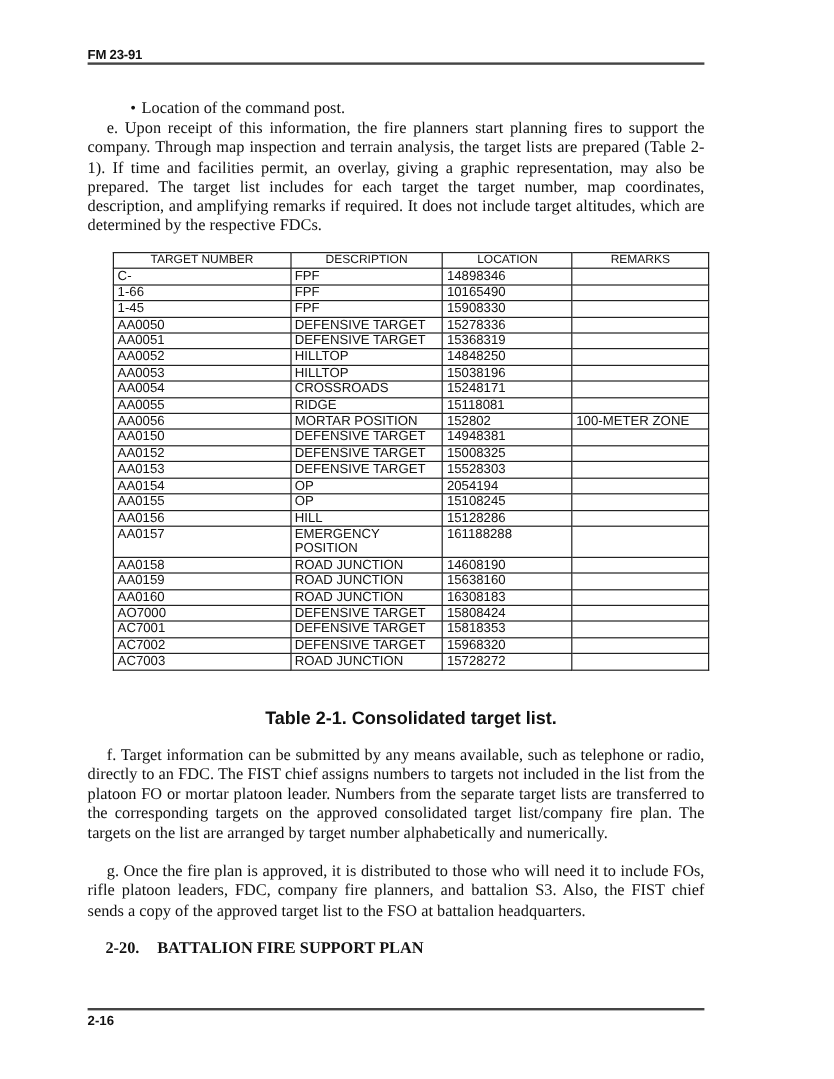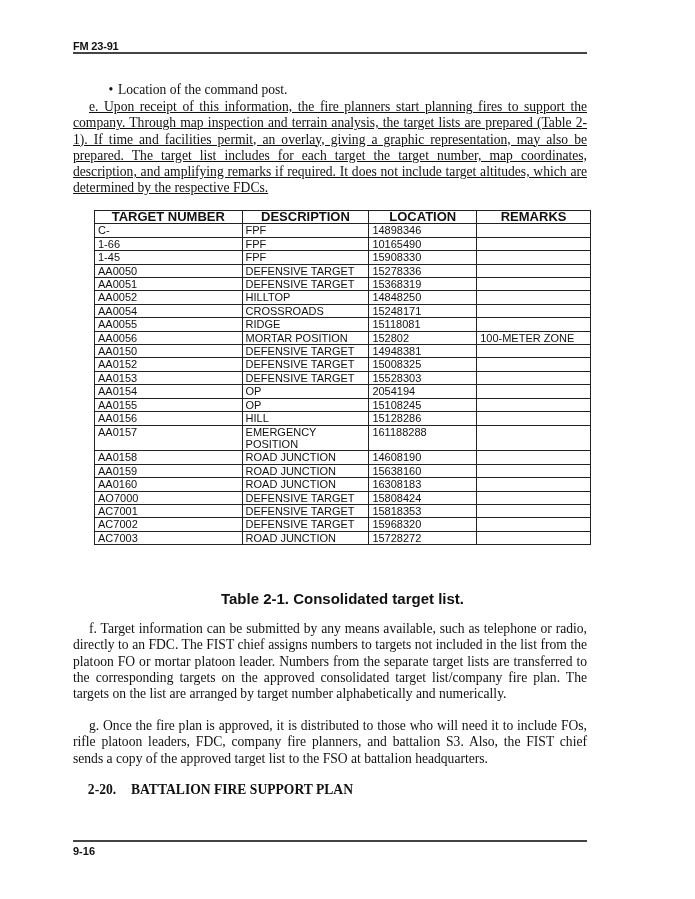--- a/index.html
+++ b/index.html
@@ -8,37 +8,37 @@
     .header-label {
       position: absolute; left: 61px; top: 40px;
       font-family: "Liberation Sans", sans-serif; font-weight: bold; font-size: 11px; letter-spacing: -0.2px;
     }
     .header-rule { position: absolute; left: 61px; top: 52px; width: 514px; height: 0; border-top: 2px solid #444; }
     .serif { font-family: "Liberation Serif", serif; font-size: 13.6px; line-height: 16.3px; text-align: center; }
     .bullet-line { position: absolute; left: 92px; top: 82px; }
     .bullet-line .dot { display: inline-block; width: 14px; }
     .para { position: absolute; left: 61px; width: 514px; text-align: justify; }
     .para .indent { display: inline-block; width: 16px; }
-    #para-e { top: 99px; text-decoration: underline; }
+    #para-e { top: 99px; }
     #para-f { top: 621px; }
     #para-g { top: 718px; }
     .section-heading {
       position: absolute; left: 61px; top: 782px;
       font-family: "Liberation Serif", serif; font-weight: bold; font-size: 13.6px; text-align: center;
     }
     .section-heading .num { display: inline-block; width: 58px; }
     table.targets {
       position: absolute; left: 82px; top: 210px; width: 497px;
       border-collapse: collapse;
       font-family: "Liberation Sans", sans-serif; font-size: 11px;
     }
     table.targets th, table.targets td {
       border: 1px solid #222; padding: 0 3px; line-height: 12.4px; vertical-align: top; text-align: left;
     }
-    table.targets th { text-align: center; font-weight: bold; font-size: 13px; }
+    table.targets th { text-align: center; font-weight: normal; font-size: 10px; }
     table.targets col.c1 { width: 148px; }
     table.targets col.c2 { width: 127px; }
     table.targets col.c3 { width: 108px; }
     table.targets col.c4 { width: 114px; }
     .caption {
       position: absolute; left: 82px; top: 590px; width: 497px; text-align: center;
       font-family: "Liberation Sans", sans-serif; font-weight: bold; font-size: 15px;
     }
     .footer-rule { position: absolute; left: 61px; top: 840px; width: 514px; height: 0; border-top: 2px solid #444; }
     .footer-label {
@@ -107,20 +107,26 @@
           <td>15368319</td>
           <td></td>
         </tr>
         <tr>
           <td>AA0052</td>
           <td>HILLTOP</td>
           <td>14848250</td>
           <td></td>
         </tr>
         <tr>
+          <td>AA0053</td>
+          <td>HILLTOP</td>
+          <td>15038196</td>
+          <td></td>
+        </tr>
+        <tr>
           <td>AA0054</td>
           <td>CROSSROADS</td>
           <td>15248171</td>
           <td></td>
         </tr>
         <tr>
           <td>AA0055</td>
           <td>RIDGE</td>
           <td>15118081</td>
           <td></td>
@@ -226,14 +232,14 @@
 
   <div class="para serif" id="para-g">
     <span class="indent"></span><span>g.  Once the fire plan is approved, it is distributed to those who will need it to include FOs, rifle platoon leaders, FDC, company fire planners, and battalion S3.  Also, the FIST chief sends a copy of the approved target list to the FSO at battalion headquarters.</span>
   </div>
 
   <div class="section-heading">
     <span class="num">2-20.</span><span>BATTALION FIRE SUPPORT PLAN</span>
   </div>
 
   <div class="footer-rule"></div>
-  <div class="footer-label">9-16</div>
+  <div class="footer-label">2-16</div>
 </div>
 
 </body></html>

